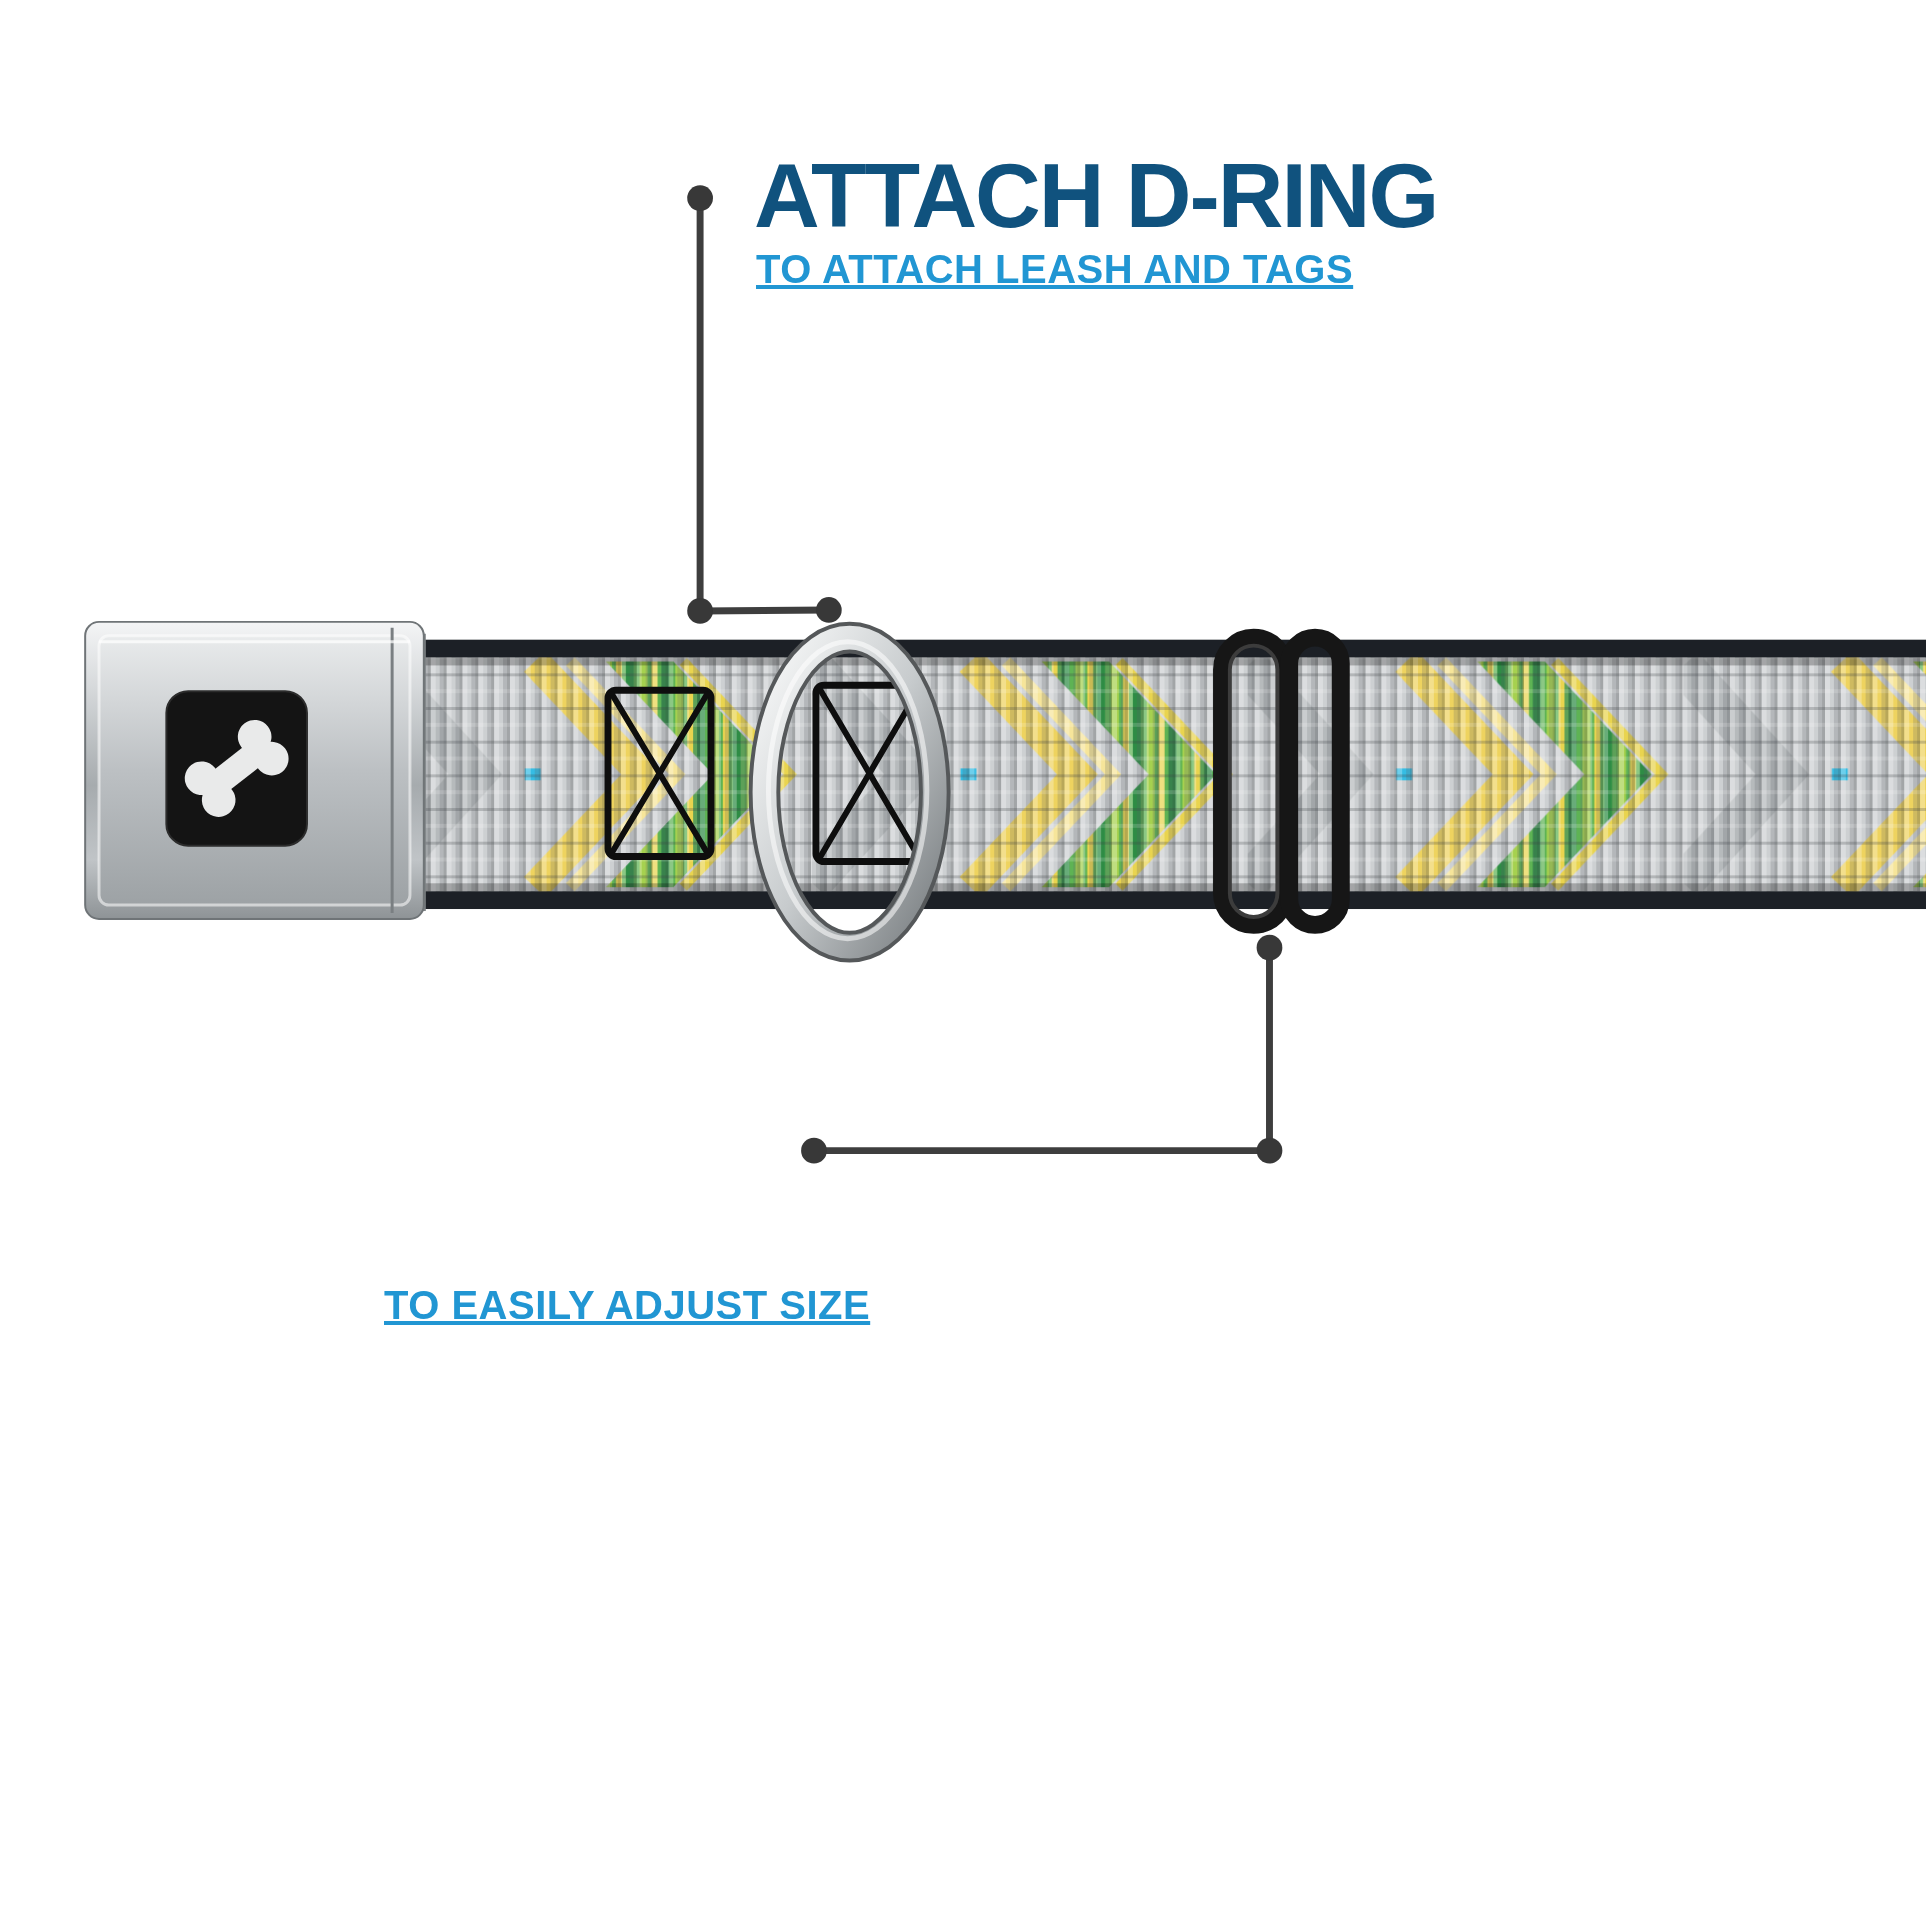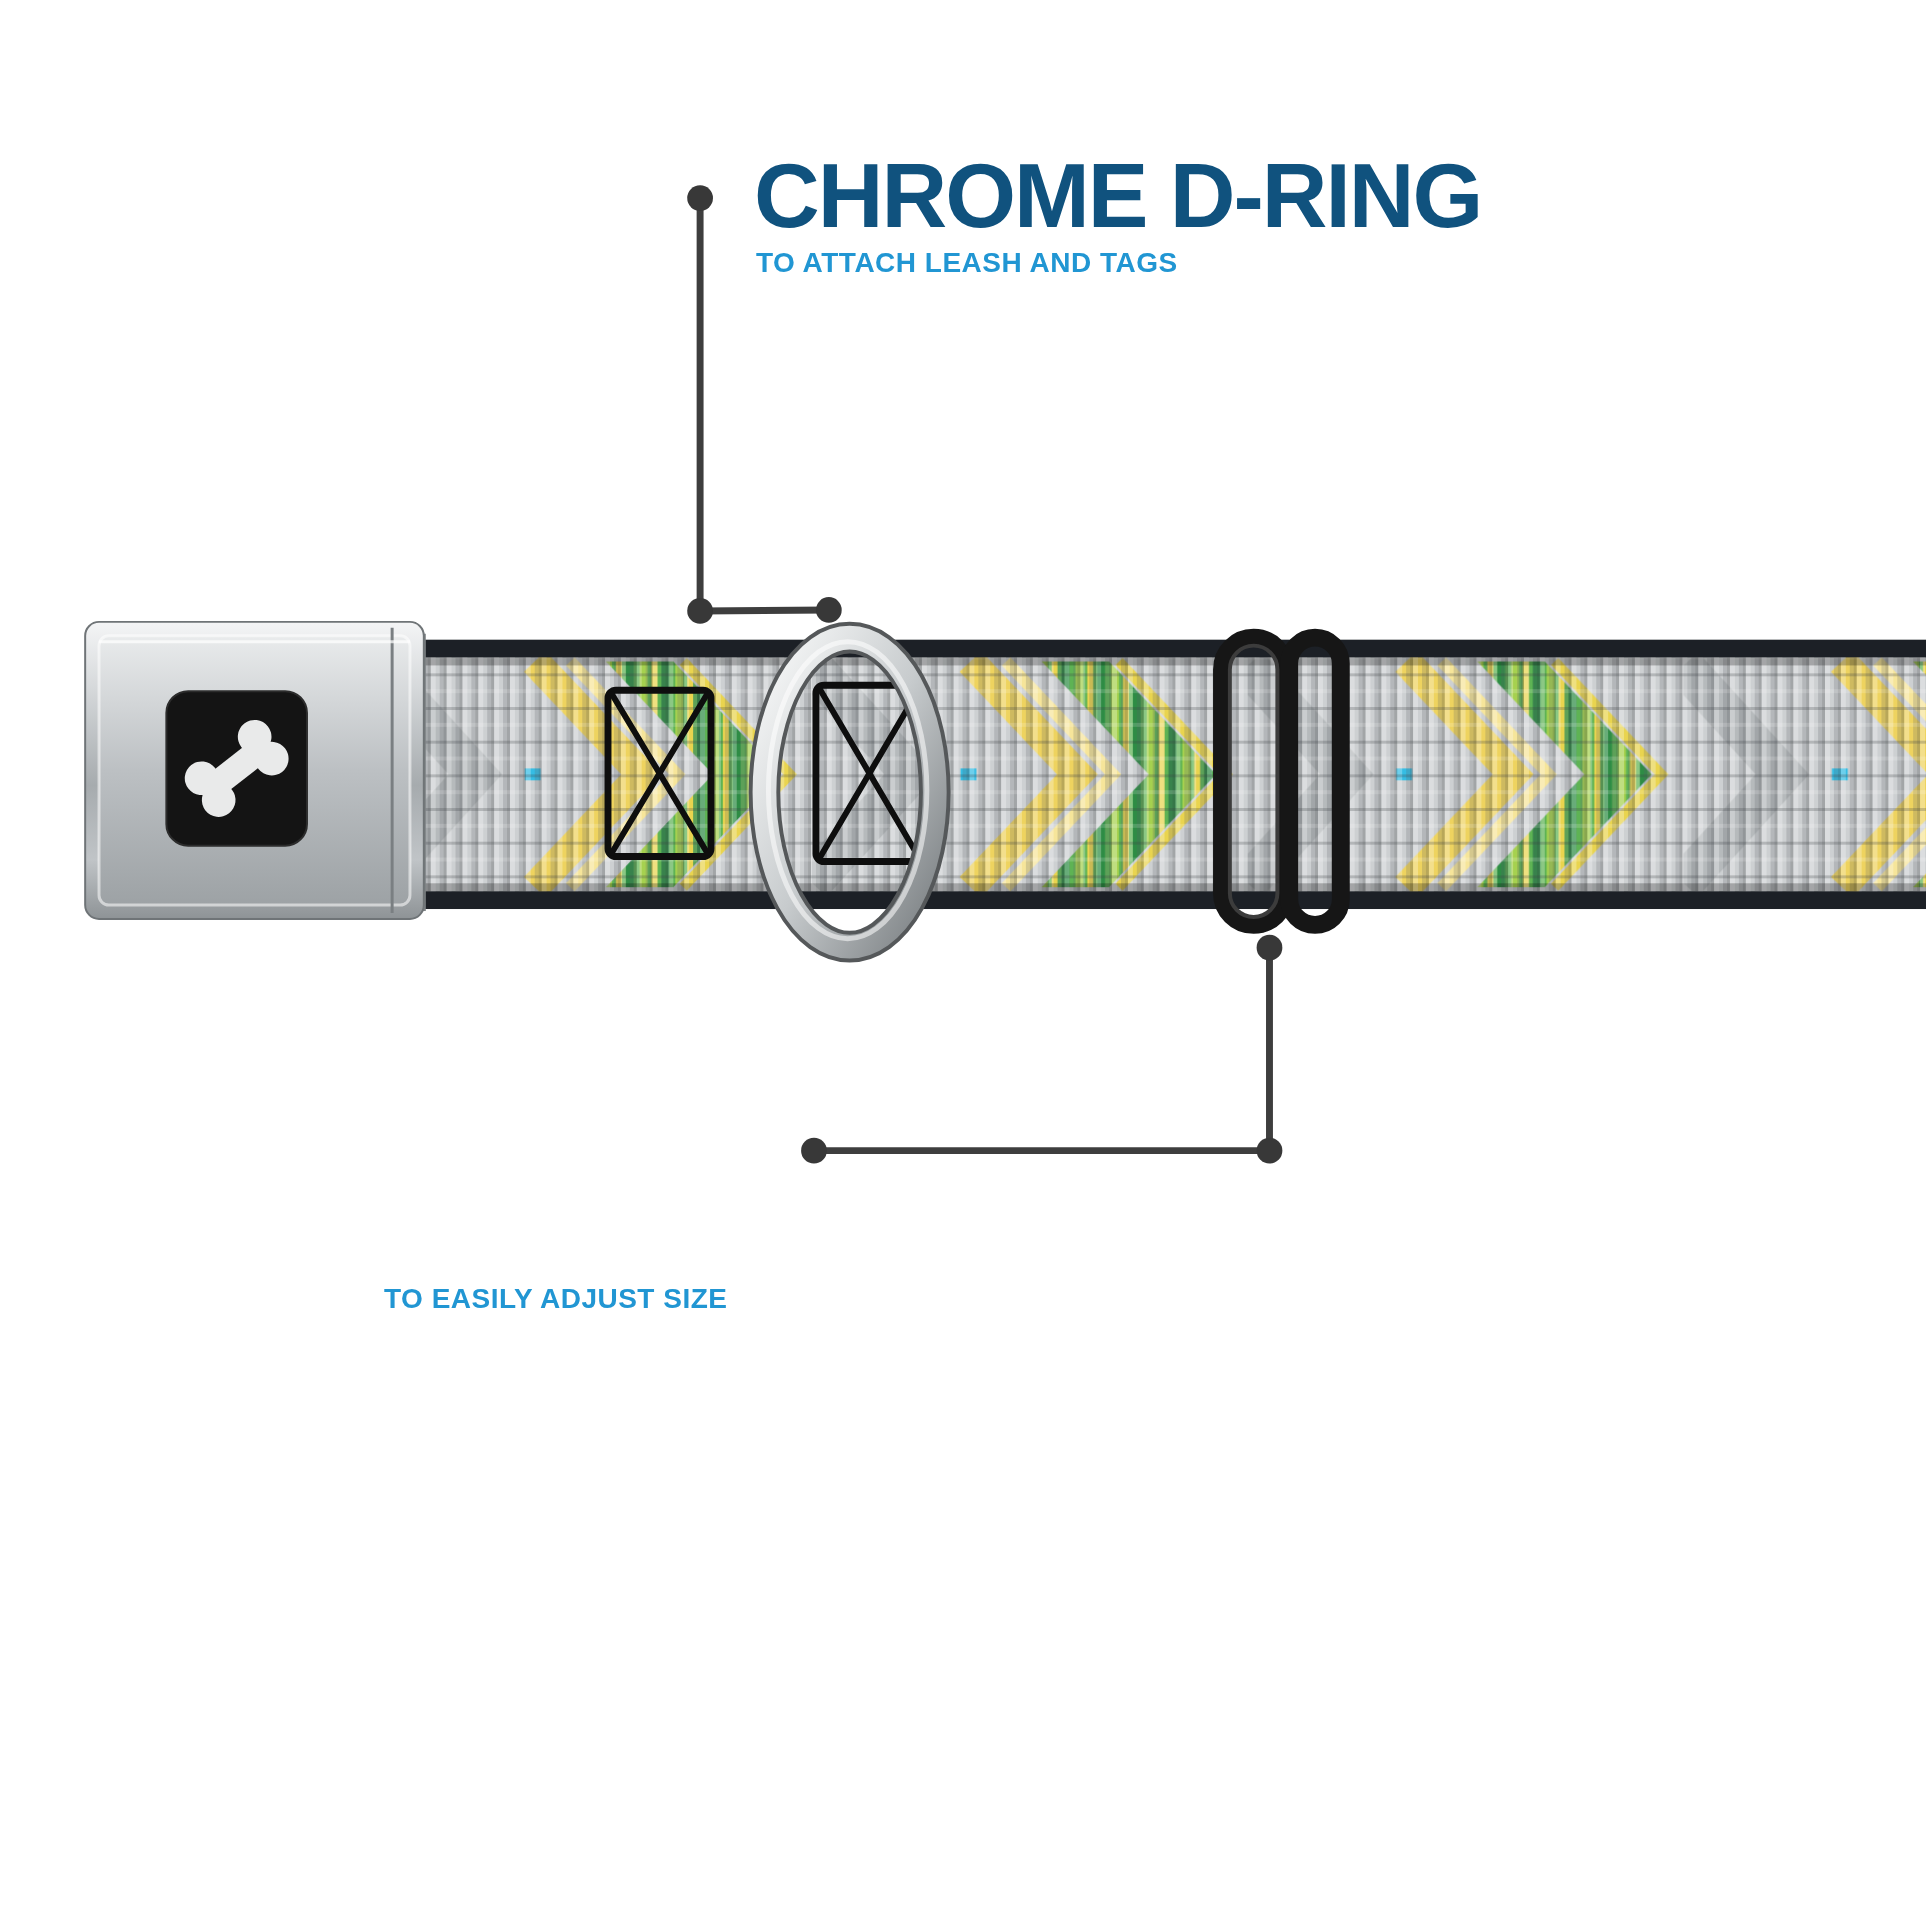--- a/index.html
+++ b/index.html
@@ -16,25 +16,26 @@
     font-weight:bold;
     font-size:91px;
     letter-spacing:-2px;
     color:var(--title_navy,#10527e);
     white-space:nowrap;
     line-height:1;
   }
   .callout-sub{
     position:absolute;
     font-weight:bold;
-    font-size:28px;
+    font-size:40px;
     letter-spacing:0.5px;
     color:var(--subtitle_blue,#2196d3);
     white-space:nowrap;
     line-height:1;
+    text-decoration:underline;
   }
   #dring-title{left:754px;top:150px;}
   #dring-sub{left:756px;top:249px;}
   #loop-title{left:381px;top:1178px;}
   #loop-sub{left:384px;top:1285px;}
 </style>
 </head>
 <body>
 
 <div class="stage">
@@ -146,19 +147,19 @@
     </g>
     <g stroke="#3e3e3e" stroke-width="7" fill="#383838">
       <line x1="1282" y1="957" x2="1282" y2="1162"></line>
       <line x1="1282" y1="1162" x2="822" y2="1162"></line>
       <circle cx="1282" cy="957" r="13" stroke="none"></circle>
       <circle cx="1282" cy="1162" r="13" stroke="none"></circle>
       <circle cx="822" cy="1162" r="13" stroke="none"></circle>
     </g>
   </svg>
 
-  <div id="dring-title" class="callout-title">CHROME D-RING</div>
+  <div id="dring-title" class="callout-title">ATTACH D-RING</div>
   <div id="dring-sub" class="callout-sub">TO ATTACH LEASH AND TAGS</div>
 
   <div id="loop-sub" class="callout-sub">TO EASILY ADJUST SIZE</div>
 
 </div>
 
 
 </body></html>

